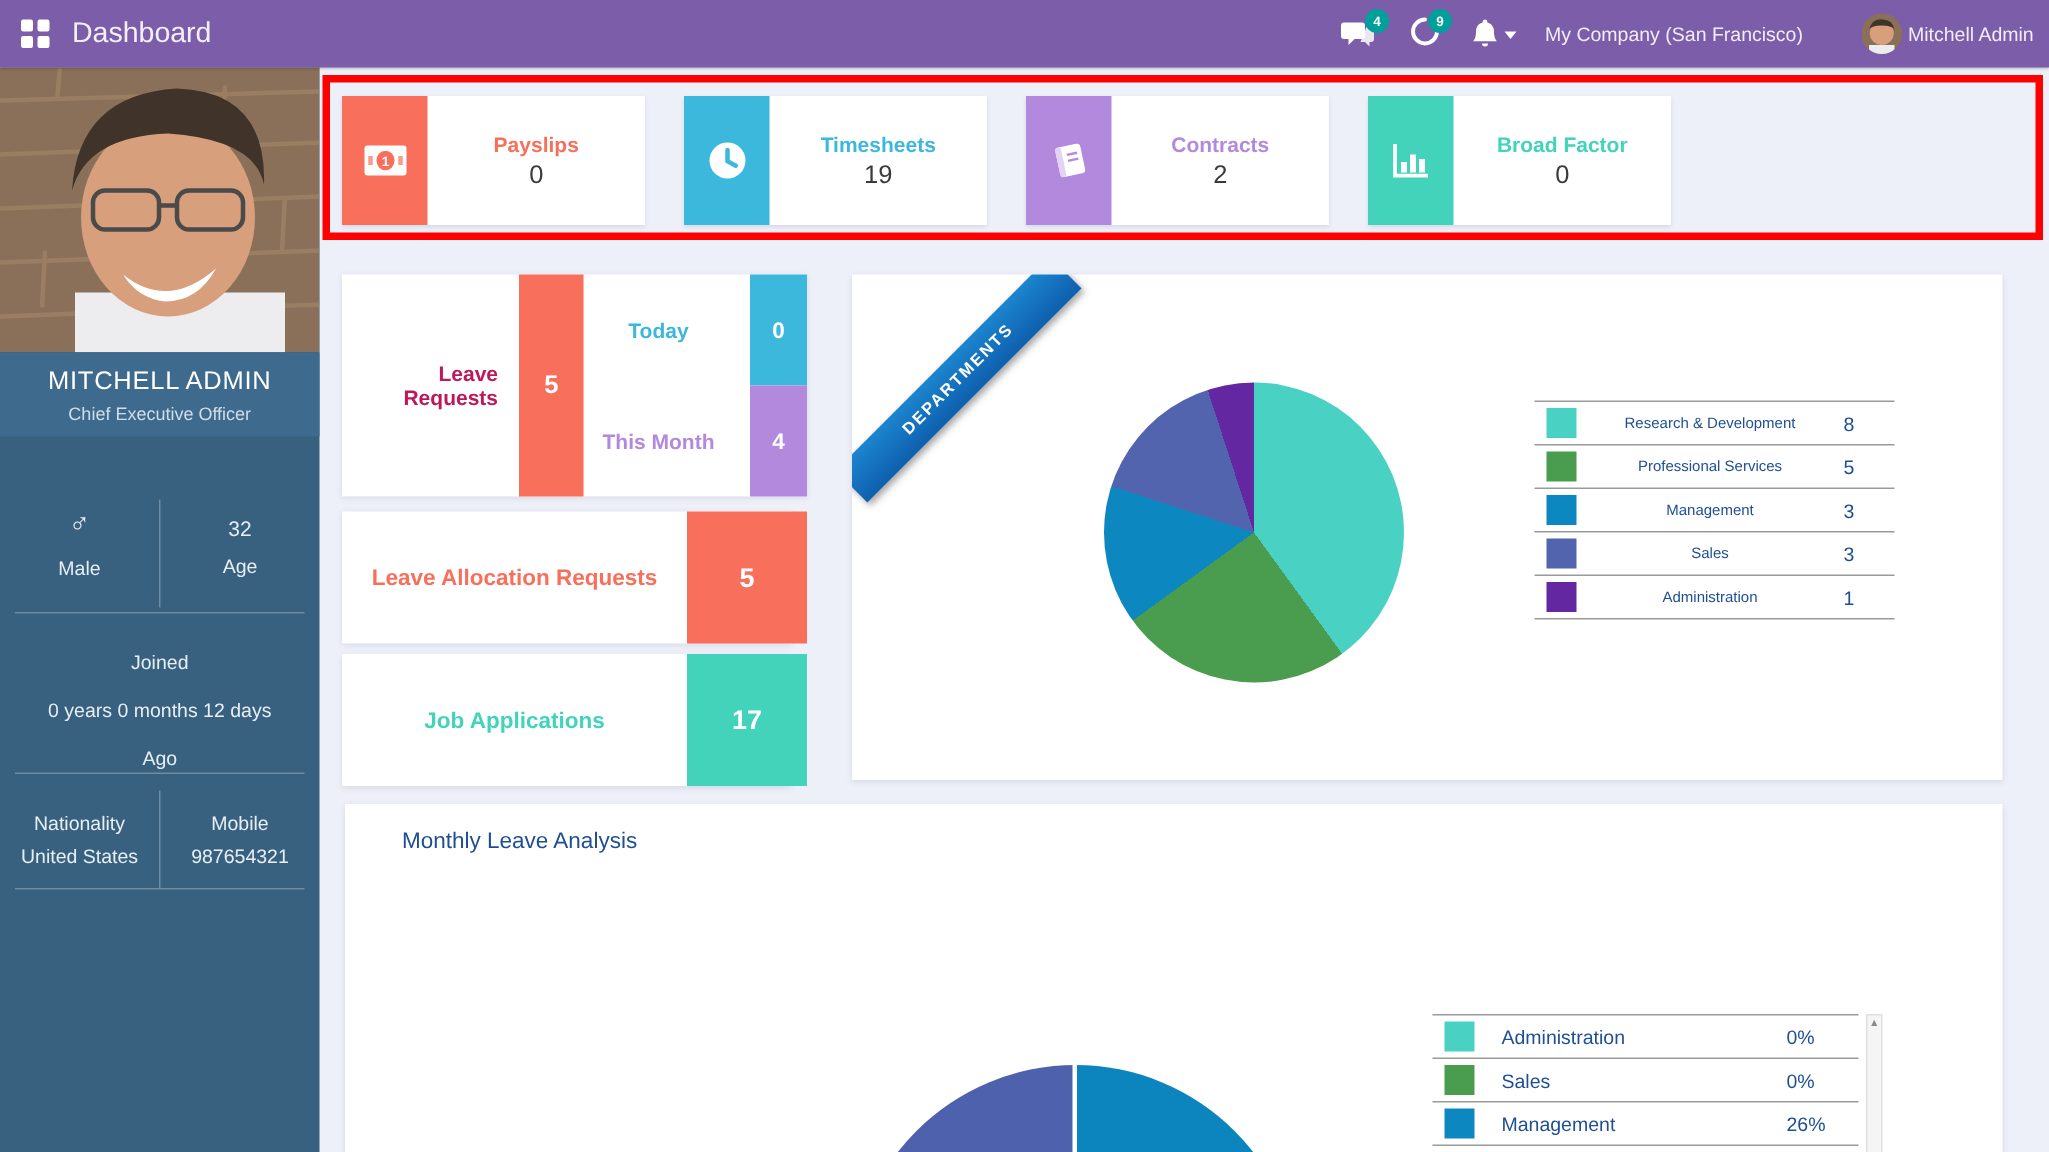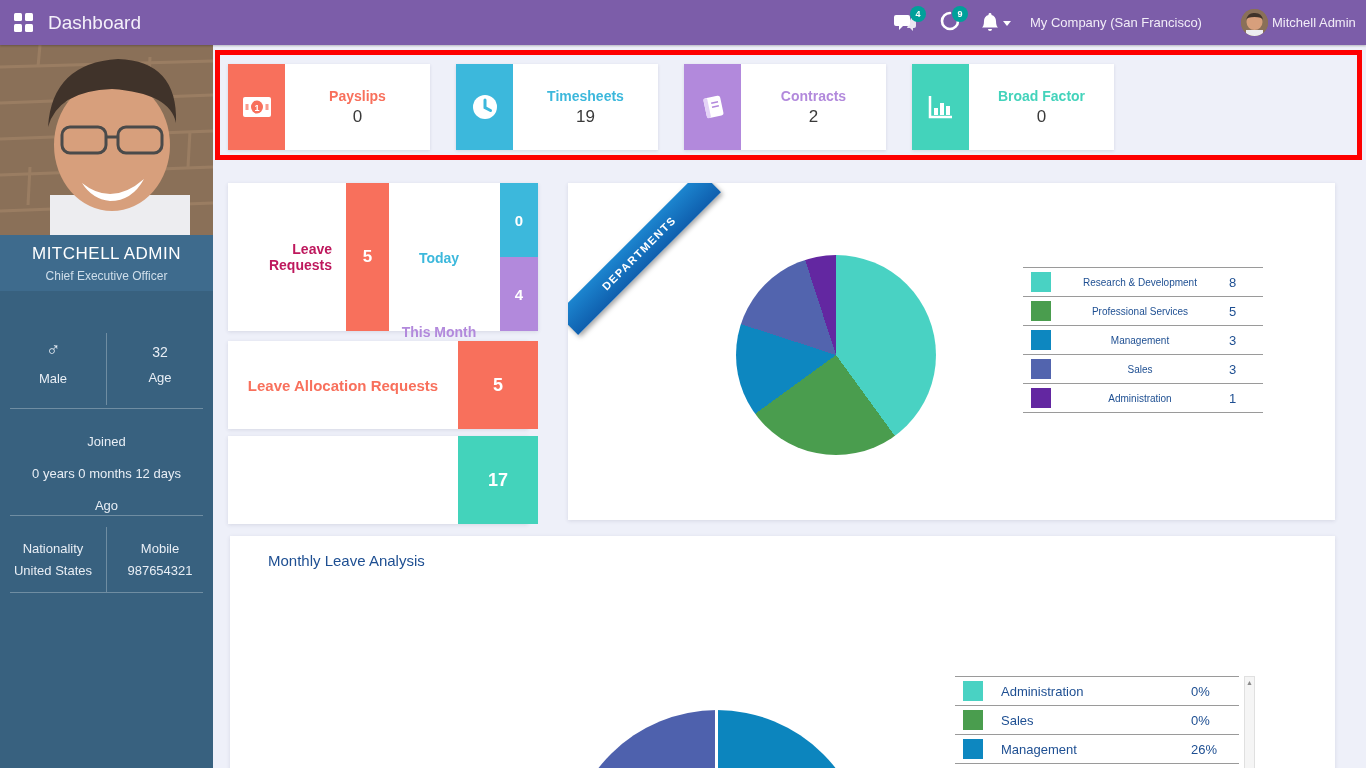--- a/index.html
+++ b/index.html
@@ -64,21 +64,21 @@
   .card { position:absolute; background:#fff; box-shadow:0 1px 4px rgba(44,44,84,.12); }
 
   
   .lr-card { left:228px; top:183px; width:310px; height:148px; }
   .lr-label { position:absolute; left:0; top:0; width:118px; height:148px; display:flex;
               align-items:center; justify-content:center; text-align:center;
               font-size:14px; font-weight:bold; padding:0 14px; }
   .lr-bar { position:absolute; left:118px; top:0; width:43px; height:148px; display:flex;
             align-items:center; justify-content:center; color:#fff; font-size:17px; font-weight:bold; }
   .lr-mid { position:absolute; left:161px; width:100px; height:74px; display:flex;
-            align-items:center; justify-content:center; font-size:14px; font-weight:bold;margin-top:38px; }
+            align-items:center; justify-content:center; font-size:14px; font-weight:bold; }
   .lr-block { position:absolute; left:272px; width:38px; height:74px; display:flex;
               align-items:center; justify-content:center; color:#fff; font-size:15px; font-weight:bold; }
 
   
   .tile { left:228px; width:300px; height:88px; cursor:pointer; }
   .tile-label { position:absolute; left:0; top:0; width:230px; height:88px; display:flex;
                 align-items:center; justify-content:center; font-size:15px; font-weight:bold; text-align:center; }
   .tile-block { position:absolute; left:230px; top:0; width:80px; height:88px; display:flex;
                 align-items:center; justify-content:center; color:#fff; font-size:18px; font-weight:bold; }
 
@@ -292,20 +292,21 @@
     <div class="lr-block" style="top: 0px; background: rgb(60, 184, 220);">0</div>
     <div class="lr-block" style="top: 74px; background: rgb(178, 137, 220);">4</div>
   </div>
 
   <div class="card tile" style="top:341px;">
     <div class="tile-label" style="color: rgb(248, 112, 92);">Leave Allocation Requests</div>
     <div class="tile-block" style="background: rgb(248, 112, 92);">5</div>
   </div>
 
   <div class="card tile" style="top:436px;">
+    <div class="tile-label" style="color: rgb(67, 211, 187);">Job Applications</div>
     <div class="tile-block" style="background: rgb(67, 211, 187);">17</div>
   </div>
 
   <div class="card dep-card">
     <div class="ribbon">DEPARTMENTS</div>
     <div class="dep-pie" style="background: conic-gradient(rgb(73, 210, 195) 0%, rgb(73, 210, 195) 40%, rgb(74, 157, 78) 40%, rgb(74, 157, 78) 65%, rgb(13, 135, 192) 65%, rgb(13, 135, 192) 80%, rgb(82, 100, 174) 80%, rgb(82, 100, 174) 95%, rgb(99, 39, 161) 95%, rgb(99, 39, 161) 100%);"></div>
     <div class="dep-legend">
       <div class="dl-row">
         <span class="swatch" style="background: rgb(73, 210, 195);"></span>
         <span class="dl-label">Research &amp; Development</span>

